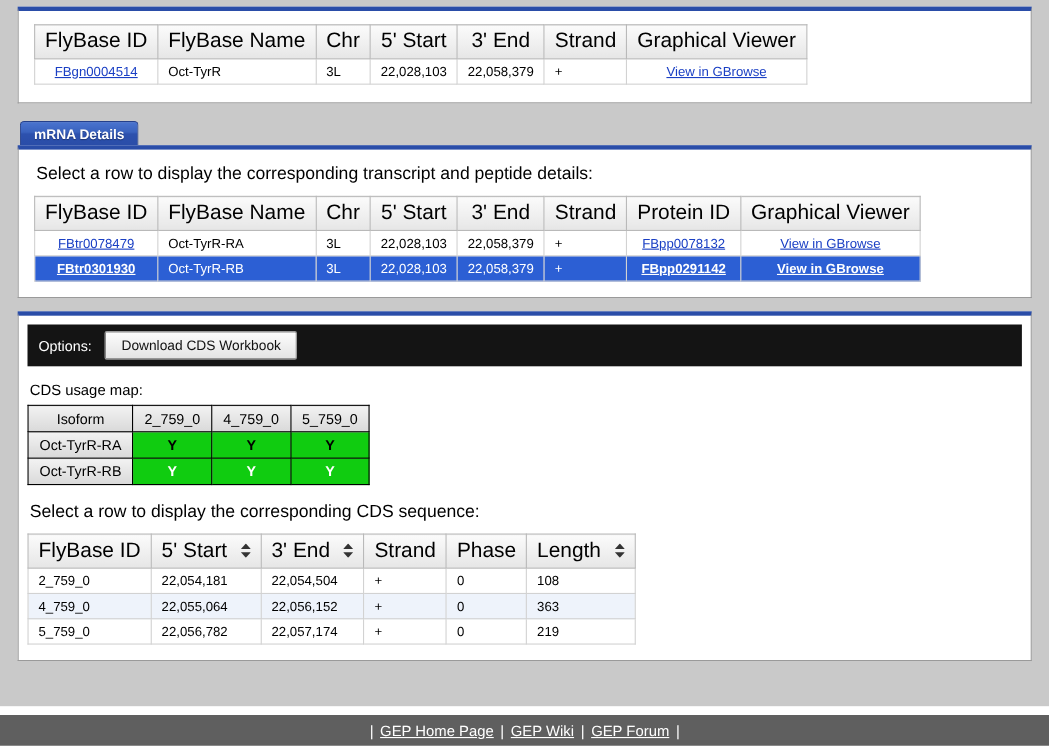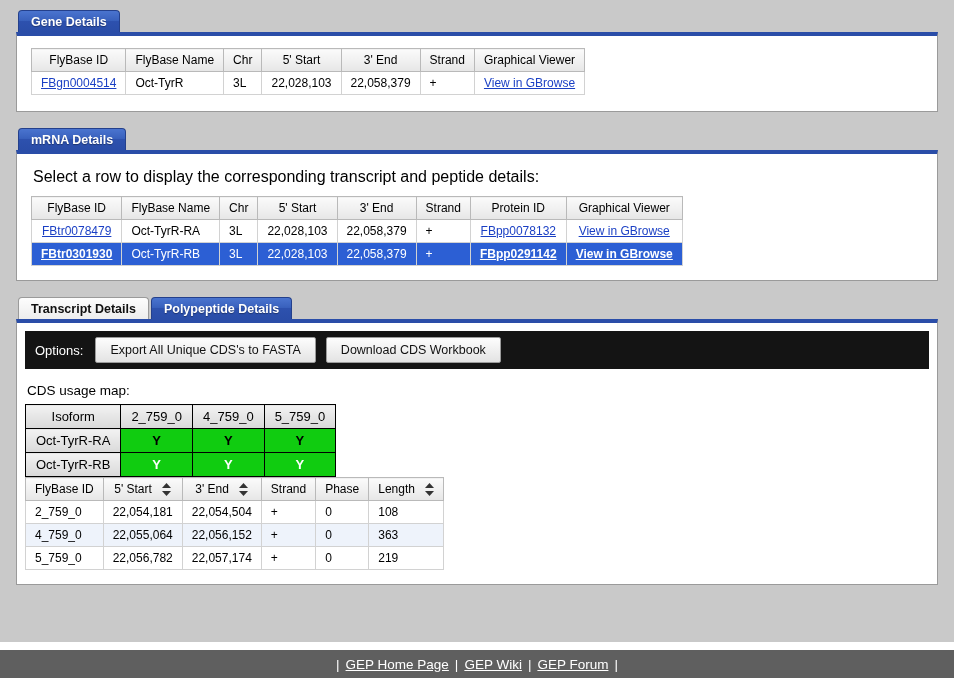--- a/index.html
+++ b/index.html
@@ -67,21 +67,21 @@
   
   table.grid {
     border-collapse: collapse;
     border: 1px solid #9a9a9a;
     background: #fff;
   }
   table.grid th {
     background: linear-gradient(to bottom, #fbfbfb 0%, #e6e6e6 100%);
     border: 1px solid #b9b9b9;
     font-weight: normal;
-    font-size: 12px;
+    font-size: 19px;
     padding: 4px 9px;
     text-align: center;
     white-space: nowrap;
   }
   table.grid td {
     border: 1px solid #d2d2d2;
     padding: 4px 9px;
     font-size: 12px;
     white-space: nowrap;
     text-align: left;
@@ -186,23 +186,20 @@
     color: #ffffff;
     text-decoration: underline;
     cursor: pointer;
   }
   .sep { color: #ffffff; }
 </style>
 </head>
 <body>
 
 <div class="section" style="margin-top:6px;">
-  <div class="tabstrip">
-    <div class="tab active">Gene Details</div>
-  </div>
   <div class="panel">
     <div class="panel-inner" style="padding:12px 14px 16px 14px;">
       <table class="grid">
         <thead>
           <tr>
             <th>FlyBase ID</th>
             <th>FlyBase Name</th>
             <th>Chr</th>
             <th>5' Start</th>
             <th>3' End</th>
@@ -283,30 +280,25 @@
               <a class="link">View in GBrowse</a>
             </td>
           </tr>
         </tbody>
       </table>
     </div>
   </div>
 </div>
 
 <div class="section" style="margin-top:12px;">
-  <div class="tabstrip">
-    <div class="tab inactive">Transcript Details</div>
-    <div class="tab active">Polypeptide Details</div>
-  </div>
   <div class="panel">
     <div class="panel-inner" style="padding:8px 8px 14px 8px;">
 
       <div class="options-bar">
         <span class="options-label">Options:</span>
-        <button class="opt-btn">Export All Unique CDS's to FASTA</button>
         <button class="opt-btn">Download CDS Workbook</button>
       </div>
 
       <div class="maplabel" style="margin-top:14px;">CDS usage map:</div>
       <table class="usage">
         <thead>
           <tr>
             <th>Isoform</th>
             <th>2_759_0</th>
             <th>4_759_0</th>
@@ -322,20 +314,21 @@
           </tr>
           <tr>
             <td class="iso">Oct-TyrR-RB</td>
             <td class="yes sel">Y</td>
             <td class="yes sel">Y</td>
             <td class="yes sel">Y</td>
           </tr>
         </tbody>
       </table>
 
+      <div class="lead" style="margin-top:16px;">Select a row to display the corresponding CDS sequence:</div>
       <table class="grid">
         <thead>
           <tr>
             <th>
               <span>FlyBase ID</span>
             </th>
             <th>
               <span>5' Start</span>
               <span class="sorter">
                 <svg width="9" height="13" viewBox="0 0 9 13">

